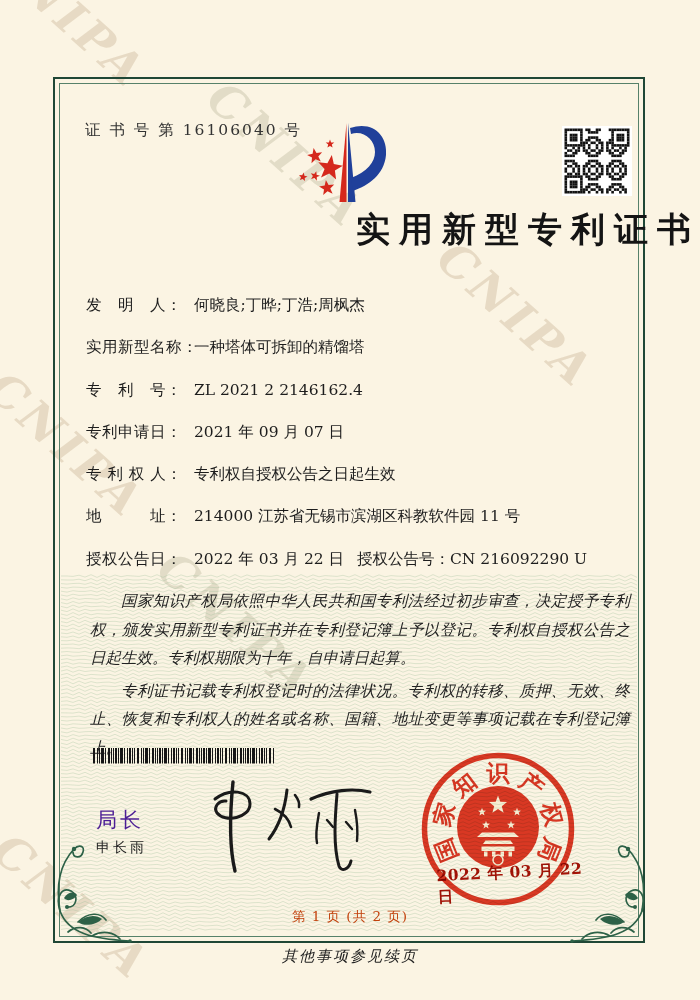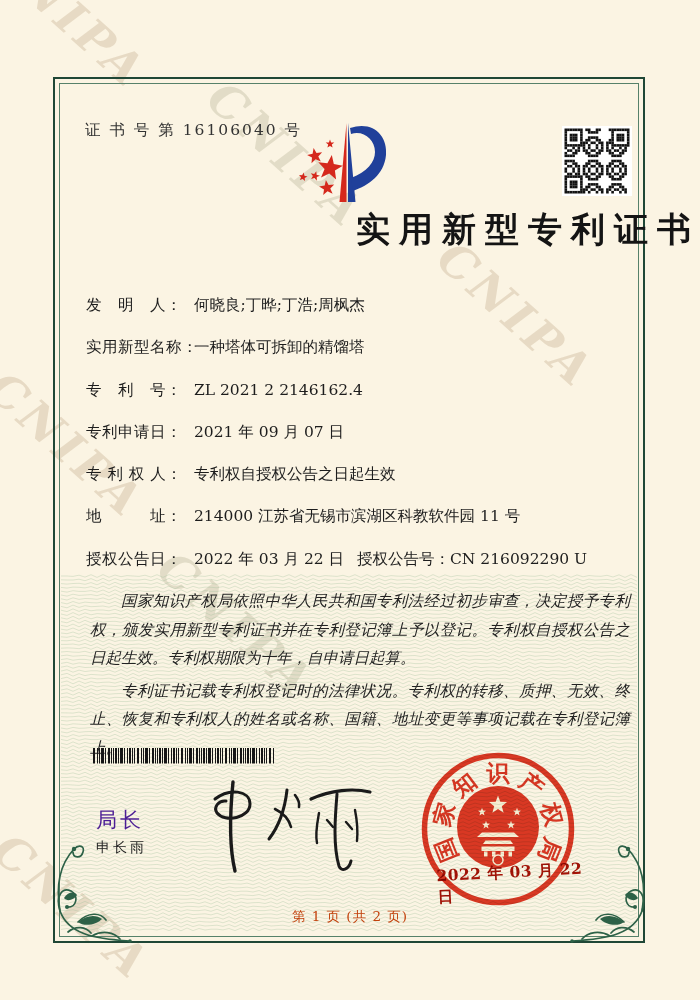--- a/index.html
+++ b/index.html
@@ -660,14 +660,15 @@
     <g fill="#2d6147">
       <path d="M34,82 C42,75 52,74 58,79 C52,85 40,87 34,82 Z"></path>
       <path d="M20,58 C24,52 30,51 33,55 C30,60 23,62 20,58 Z"></path>
       <circle cx="30" cy="9" r="2.2"></circle>
       <circle cx="23" cy="67" r="2"></circle>
       <circle cx="86" cy="101" r="1.8"></circle>
     </g>
   </svg>
 
   <div class="page-info">第 1 页 (共 2 页)</div>
+  <div class="bottom-note">其他事项参见续页</div>
 
 </div>
 
 </body></html>

